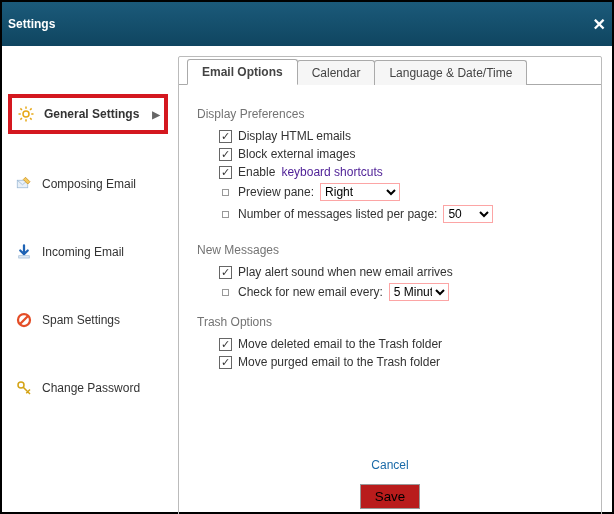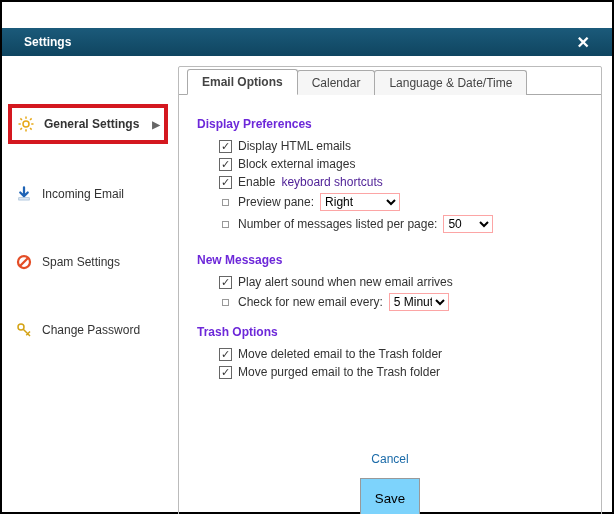--- a/index.html
+++ b/index.html
@@ -10,29 +10,28 @@
     background: #fff;
   }
   .window {
     width: 614px;
     height: 514px;
     border: 2px solid #000;
     position: relative;
     background: #fff;
   }
   .titlebar {
-    height: 28px;
+    height: 44px;
     background: linear-gradient(to bottom, #1b5a7a, #0f4560);
     color: #fff;
     display: flex;
     align-items: center;
     justify-content: space-between;
-    padding: 0 22px;
+    padding: 0 6px;
     font-weight: bold;
-    margin-top: 26px;
   }
   .close-x {
     color: #fff;
     font-size: 16px;
     cursor: pointer;
     font-weight: bold;
   }
   .body {
     display: flex;
     height: calc(100% - 28px);
@@ -108,23 +107,23 @@
   .tab-border {
     border-top: 1px solid #aaa;
     margin: 0;
   }
   .panel {
     padding: 14px 18px 10px 18px;
     flex: 1;
     overflow: auto;
   }
   .section-title {
-    font-weight: bold;
+    font-weight: normal;
     margin: 8px 0 6px 0;
-    color: #6d28d9;
+    color: #737373;
   }
   .row {
     display: flex;
     align-items: center;
     gap: 6px;
     padding: 2px 0 2px 22px;
     color: #333;
   }
   .chk {
     width: 13px;
@@ -162,22 +161,22 @@
     padding: 8px 12px;
     border-top: 0;
     flex-direction: column;
   }
   .btn-cancel {
     color: #1a6aa8;
     cursor: pointer;
   }
   .btn-save {
     border: 1px solid #999;
-    background: #7dd3fc;
-    padding: 12px 14px;
+    background: #b91c1c;
+    padding: 4px 14px;
     cursor: pointer;
   }
 </style>
 </head>
 <body>
 
 <div class="window">
   <div class="titlebar">
     <span>Settings</span>
     <span class="close-x">✕</span>
@@ -198,20 +197,30 @@
                 <line x1="17.4" y1="17.4" x2="19.5" y2="19.5"></line>
                 <line x1="4.5" y1="19.5" x2="6.6" y2="17.4"></line>
                 <line x1="17.4" y1="6.6" x2="19.5" y2="4.5"></line>
               </g>
             </svg>
         </span>
         <span>General Settings</span>
         <span class="chev">▶</span>
       </div>
 
+      <div class="side-item">
+        <span class="side-icon">
+          <svg width="18" height="18" viewBox="0 0 24 24">
+              <rect x="3" y="7" width="14" height="10" fill="#e8f0f8" stroke="#9bb7d4"></rect>
+              <path d="M3 7 L10 13 L17 7" fill="none" stroke="#9bb7d4"></path>
+              <path d="M14 3 L20 9 L17 12 L11 6 Z" fill="#f4c95d" stroke="#c98f1f"></path>
+            </svg>
+        </span>
+        <span>Composing Email</span>
+      </div>
 
       <div class="side-item">
         <span class="side-icon">
           <svg width="18" height="18" viewBox="0 0 24 24">
               <path d="M12 3 L12 14 M7 10 L12 15 L17 10" fill="none" stroke="#1e63b5" stroke-width="3" stroke-linecap="round"></path>
               <rect x="5" y="17" width="14" height="3" fill="#e8f0f8" stroke="#9bb7d4"></rect>
             </svg>
         </span>
         <span>Incoming Email</span>
       </div>

